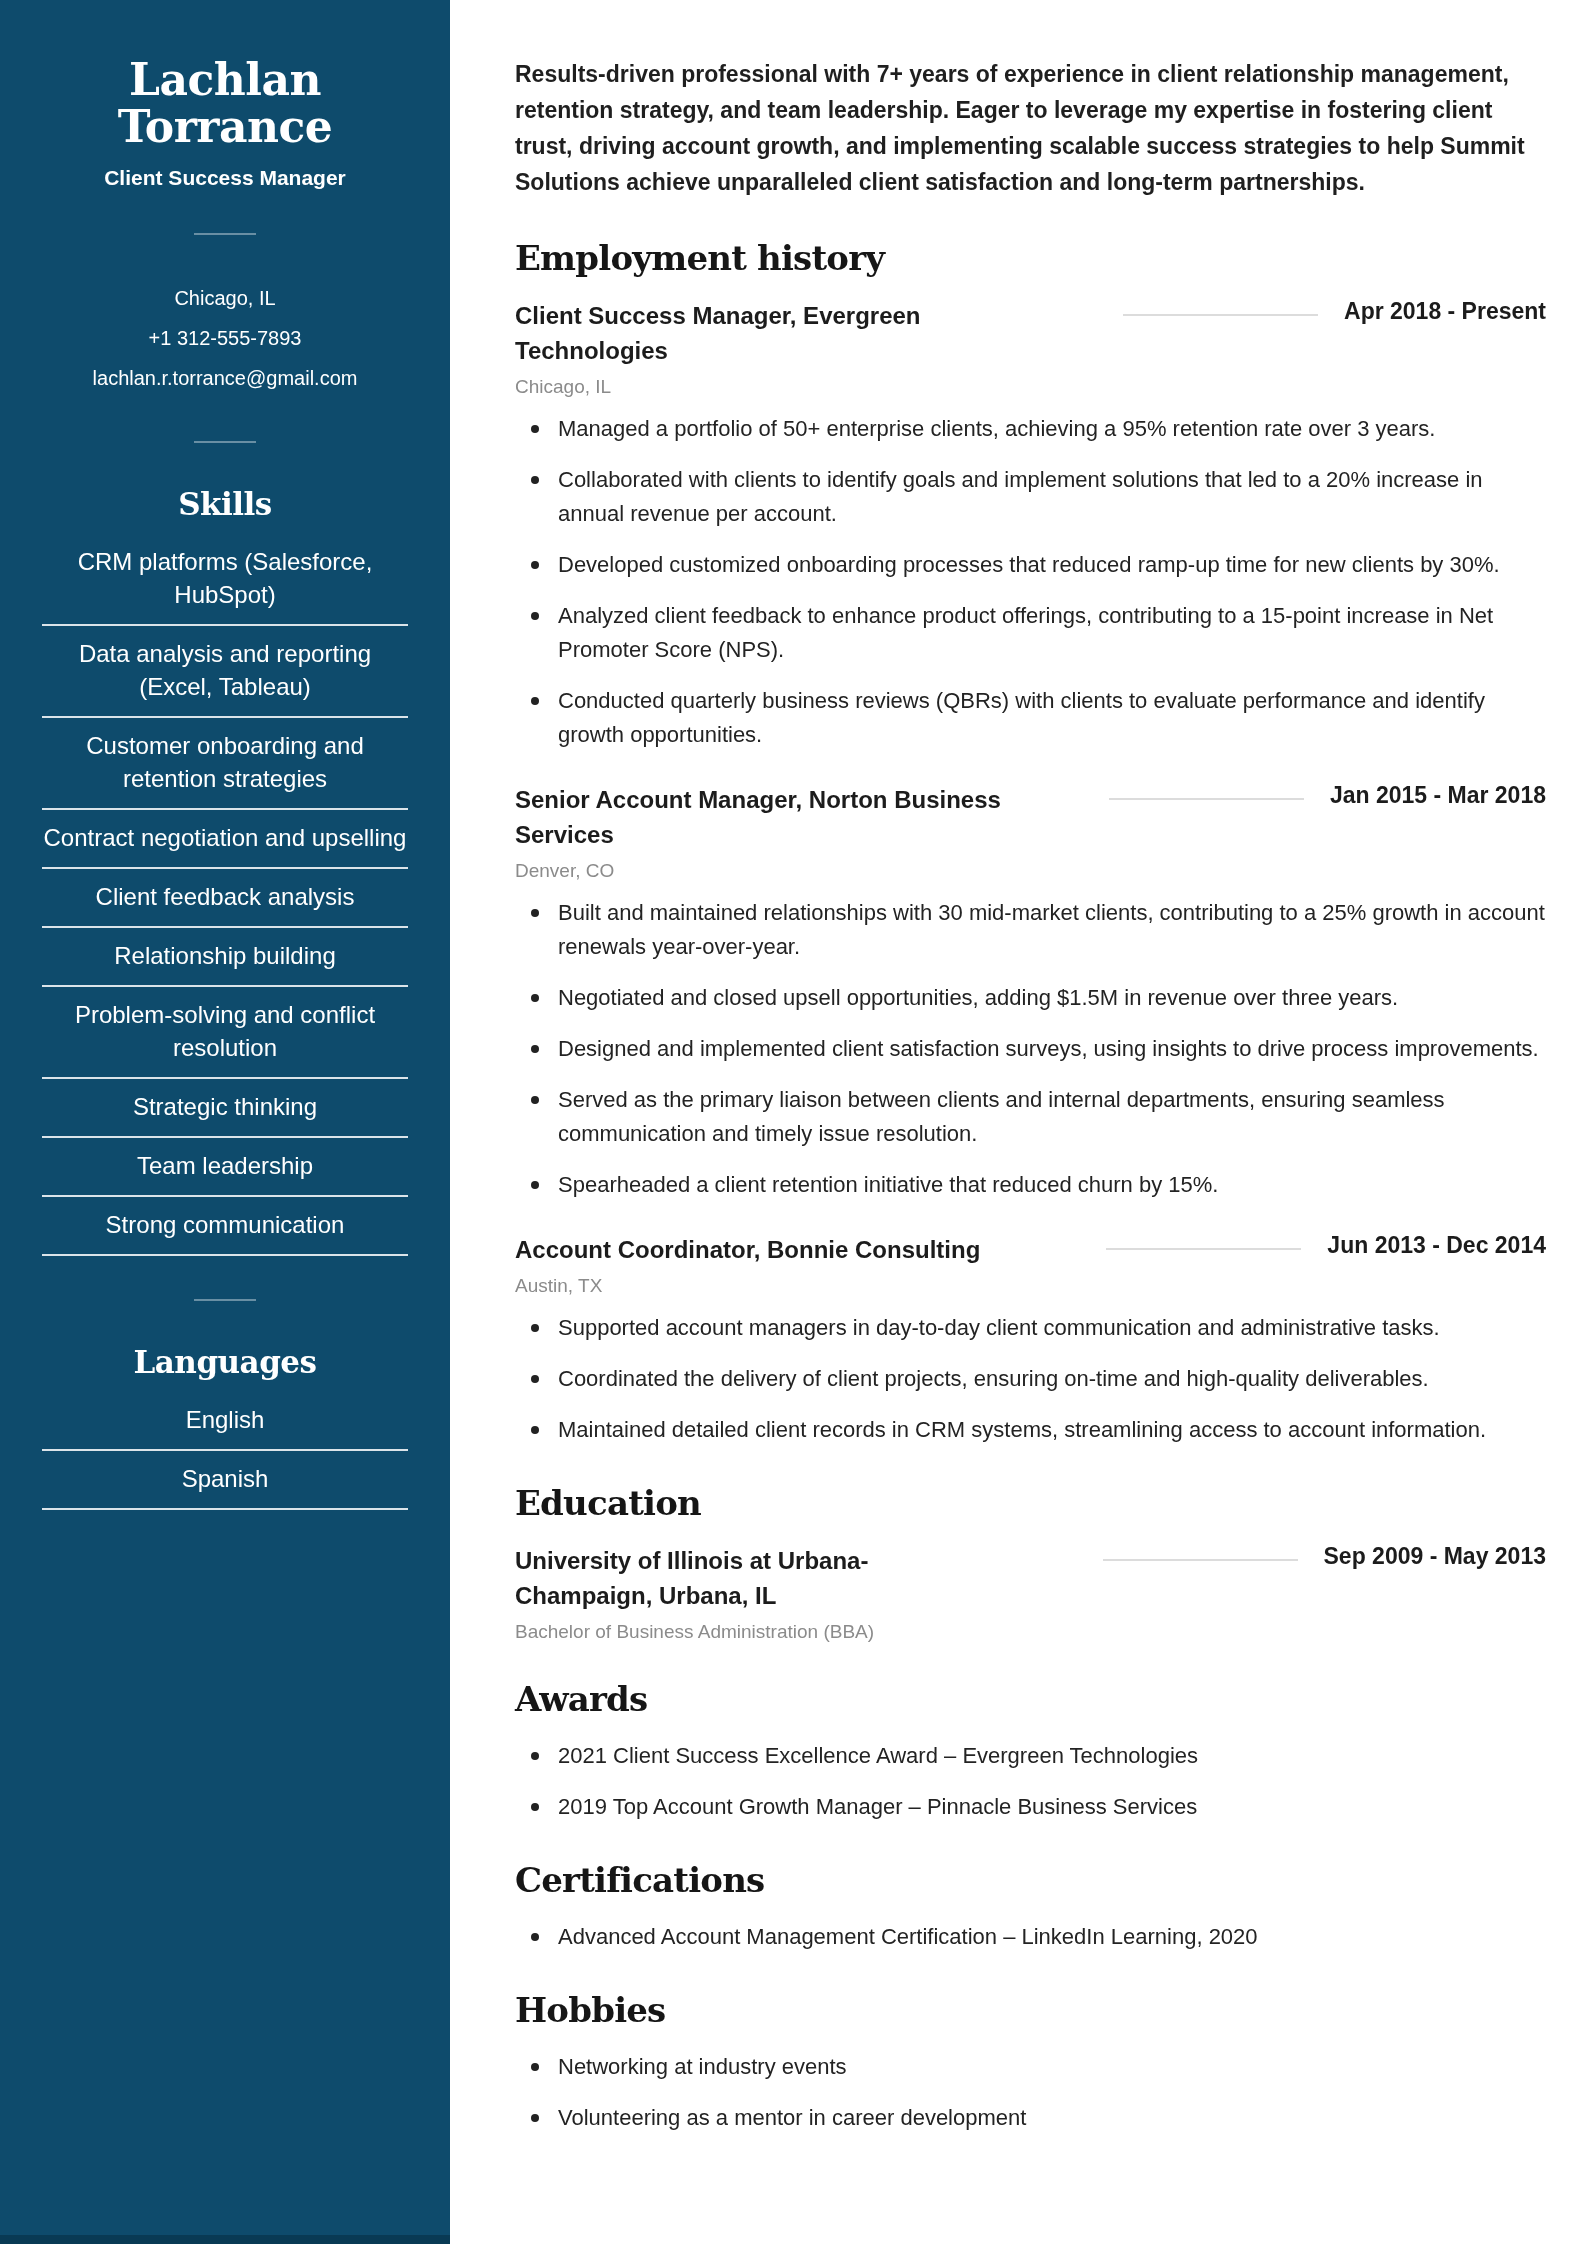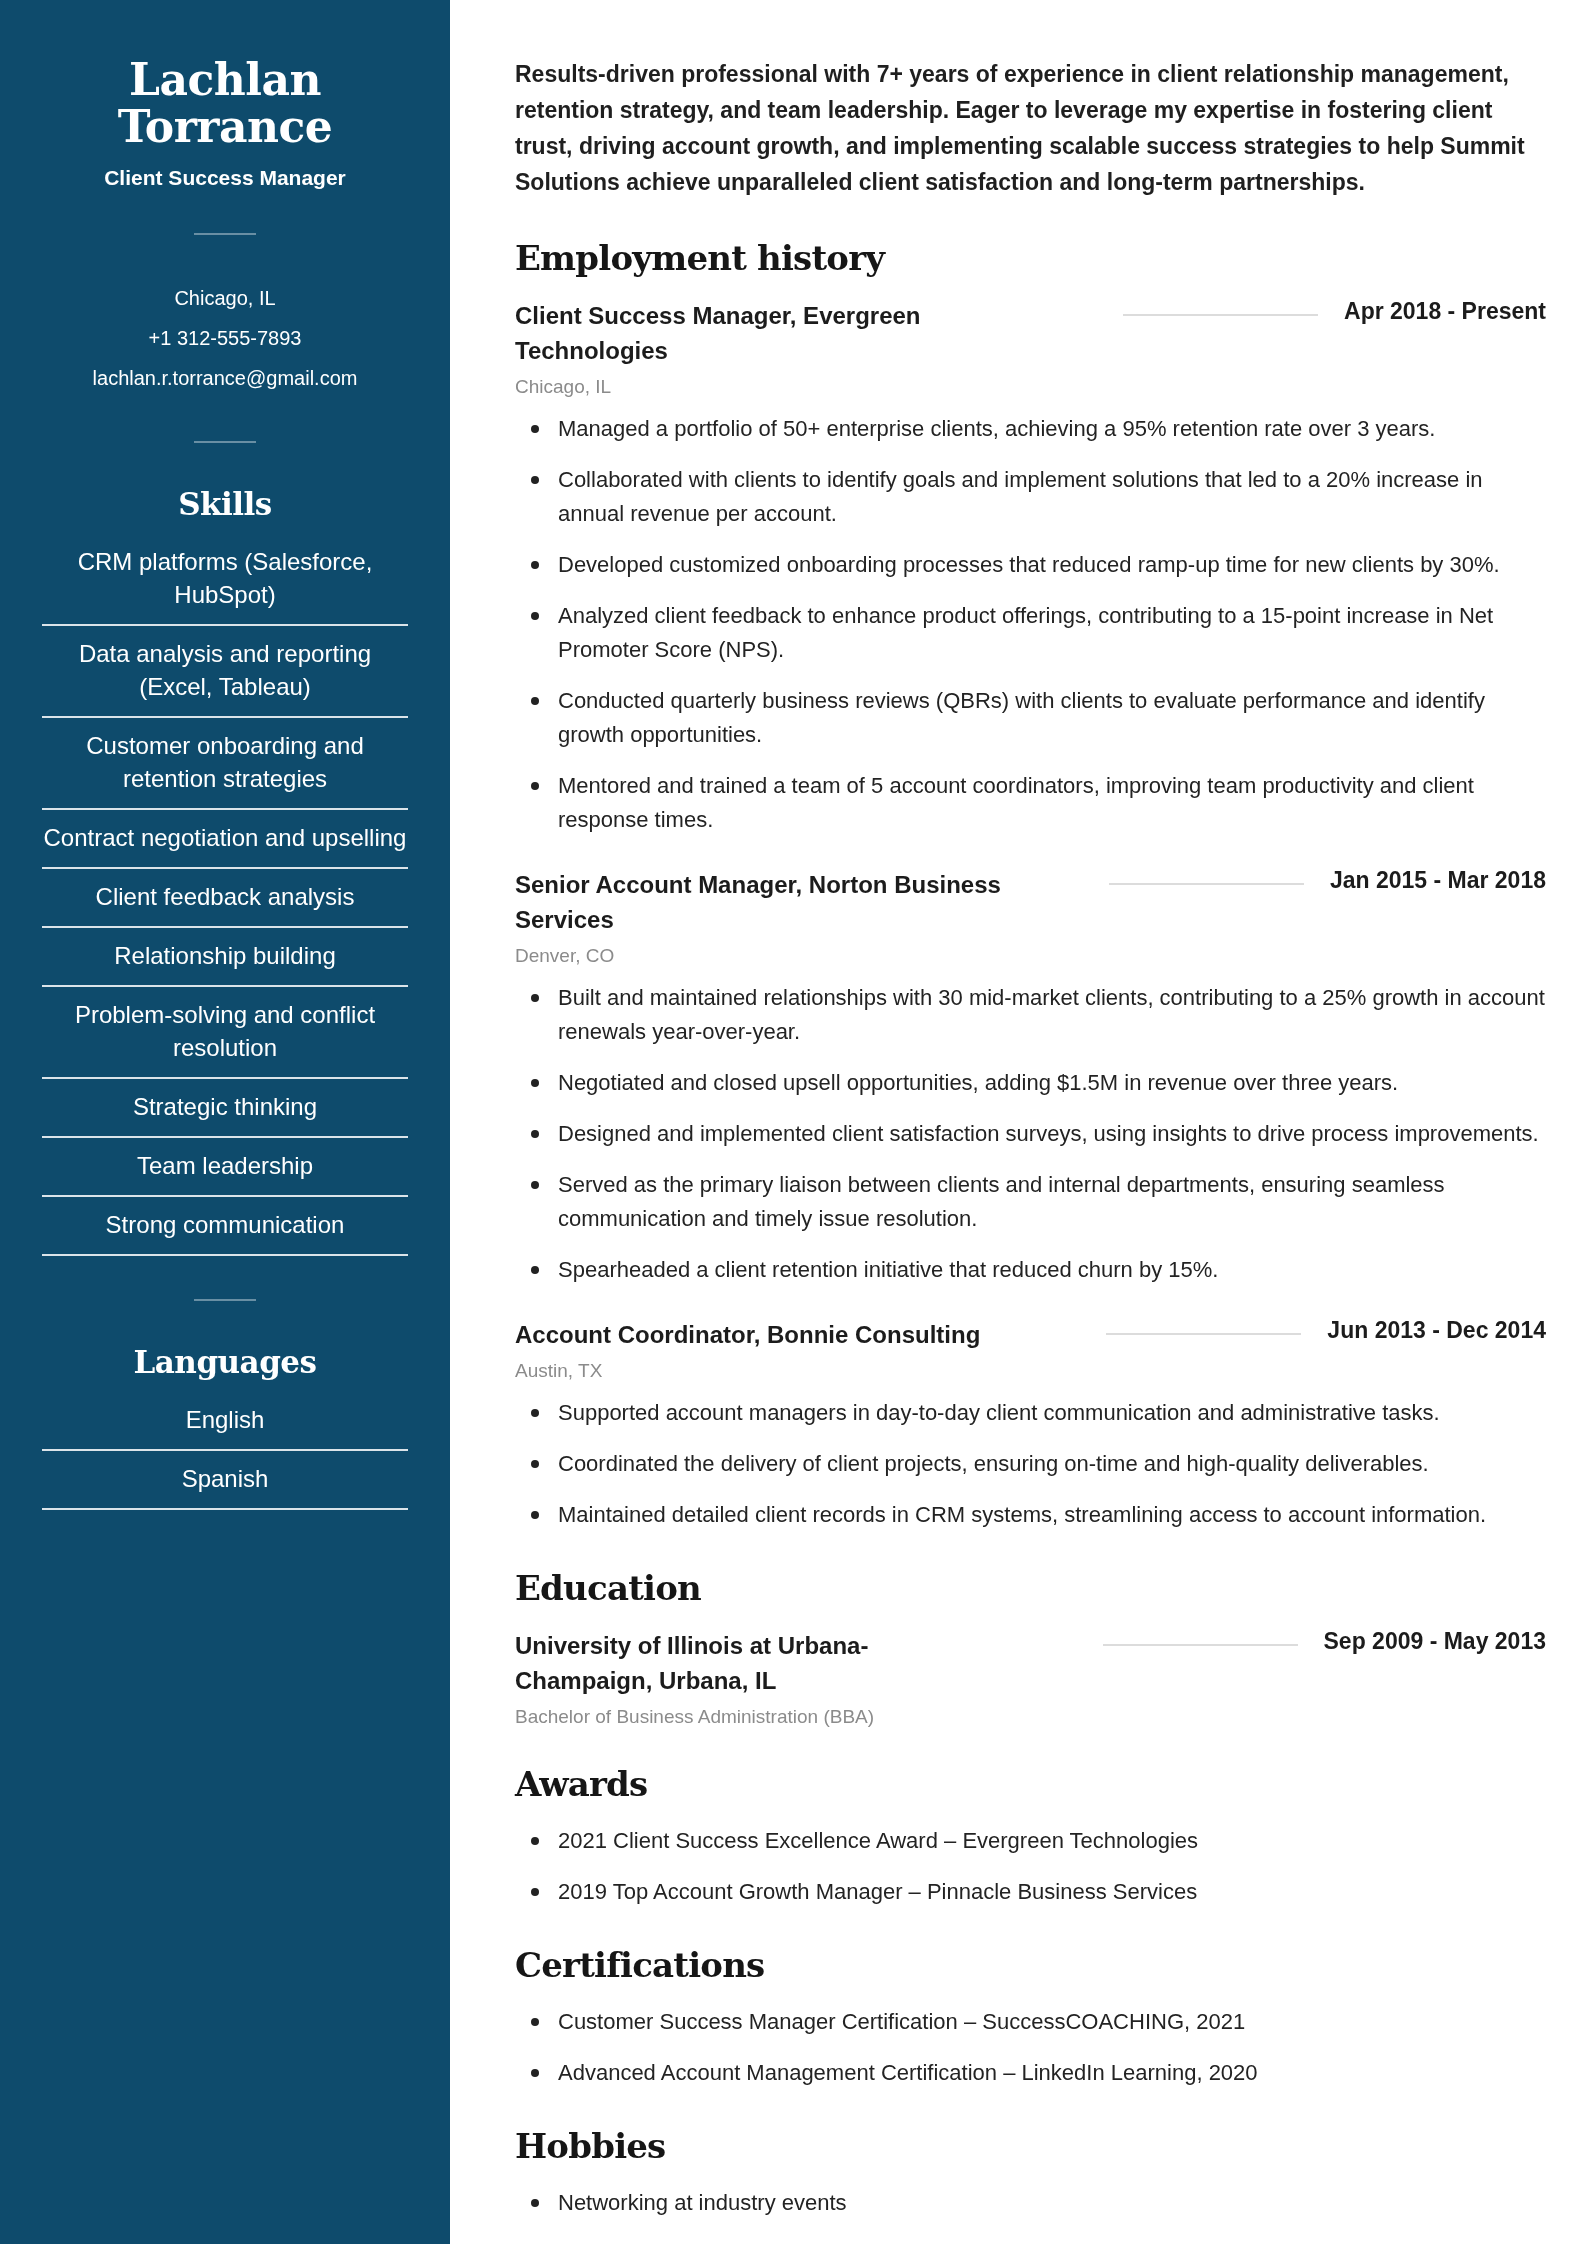--- a/index.html
+++ b/index.html
@@ -209,21 +209,20 @@
               <li>Managed a portfolio of 50+ enterprise clients, achieving a 95% retention rate over 3 years.</li>
 
               <li>Collaborated with clients to identify goals and implement solutions that led to a 20% increase in annual revenue per account.</li>
 
               <li>Developed customized onboarding processes that reduced ramp-up time for new clients by 30%.</li>
 
               <li>Analyzed client feedback to enhance product offerings, contributing to a 15-point increase in Net Promoter Score (NPS).</li>
 
               <li>Conducted quarterly business reviews (QBRs) with clients to evaluate performance and identify growth opportunities.</li>
 
-              <li>Mentored and trained a team of 5 account coordinators, improving team productivity and client response times.</li>
             </ul>
         </section>
 
         <section class="job">
           <div class="entry-head">
             <div class="entry-title">Senior Account Manager, Norton Business Services</div>
             <div class="head-line"></div>
             <div class="entry-dates">Jan 2015 - Mar 2018</div>
           </div>
           <div class="entry-sub">Denver, CO</div>
@@ -277,21 +276,20 @@
     <ul class="bullets">
 
         <li>2021 Client Success Excellence Award – Evergreen Technologies</li>
 
         <li>2019 Top Account Growth Manager – Pinnacle Business Services</li>
       </ul>
 
     <h2 class="section-heading">Certifications</h2>
     <ul class="bullets">
 
-        <li>Customer Success Manager Certification – SuccessCOACHING, 2021</li>
 
         <li>Advanced Account Management Certification – LinkedIn Learning, 2020</li>
       </ul>
 
     <h2 class="section-heading">Hobbies</h2>
     <ul class="bullets">
 
         <li>Networking at industry events</li>
 
         <li>Volunteering as a mentor in career development</li>

